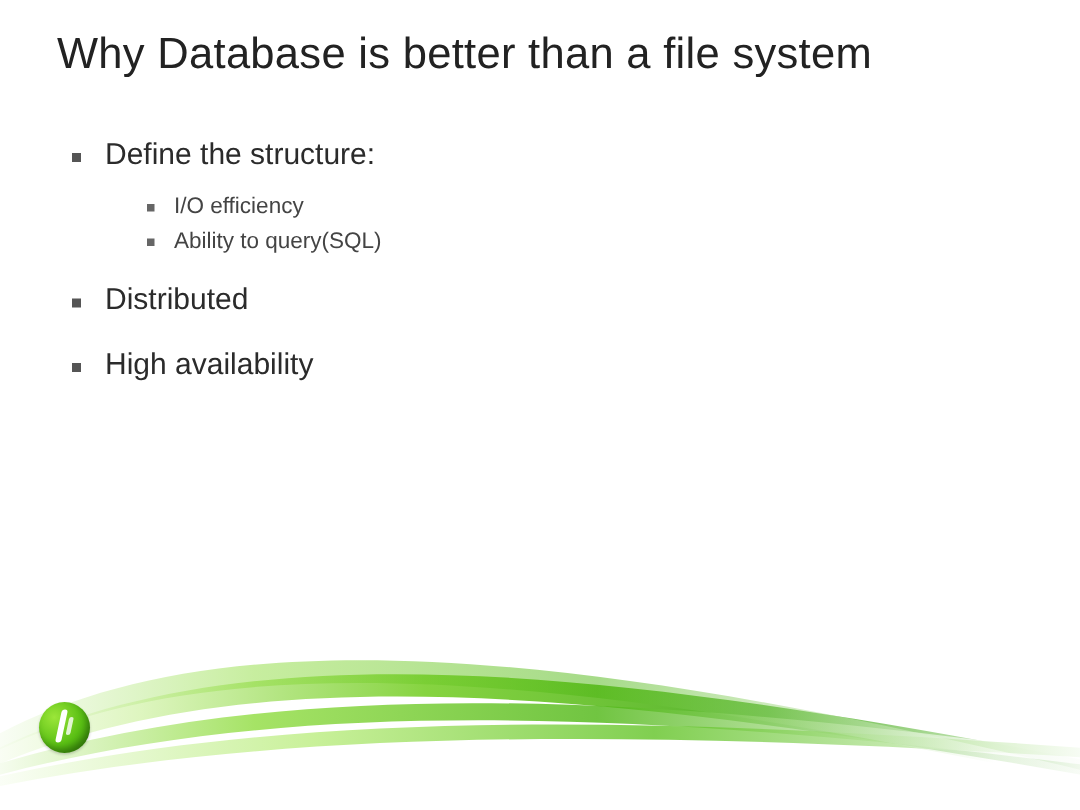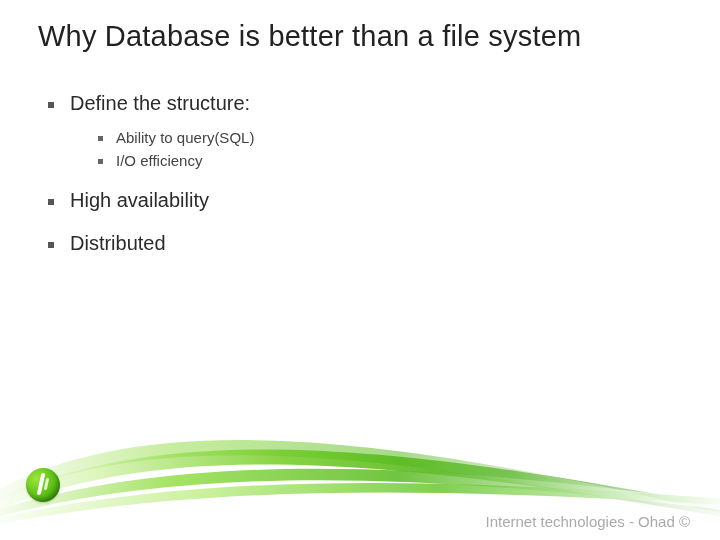--- a/index.html
+++ b/index.html
@@ -135,32 +135,32 @@
 <div class="slide">
 
   <div class="title">Why Database is better than a file system</div>
 
   <div class="content">
     <ul class="level1">
       <li>
         <span>Define the structure:</span>
         <ul class="level2">
           <li>
-            <span>Ability to query(SQL)</span>
+            <span>I/O efficiency</span>
           </li>
           <li>
-            <span>I/O efficiency</span>
+            <span>Ability to query(SQL)</span>
           </li>
         </ul>
       </li>
       <li>
-        <span>High availability</span>
+        <span>Distributed</span>
       </li>
       <li>
-        <span>Distributed</span>
+        <span>High availability</span>
       </li>
     </ul>
   </div>
 
   <svg class="decor" viewBox="0 0 720 180" preserveAspectRatio="none">
     <defs>
       <linearGradient id="g1" x1="0" y1="0" x2="1" y2="0">
         <stop offset="0%" stop-color="#ffffff"></stop>
         <stop offset="15%" stop-color="#d8f4b4"></stop>
         <stop offset="40%" stop-color="#71cc1f"></stop>
@@ -181,15 +181,14 @@
       </linearGradient>
     </defs>
     <path d="M -20 148 C 150 60, 380 80, 740 150 L 740 160 C 380 95, 150 78, -20 158 Z" fill="url(#g1)" opacity="0.85"></path>
     <path d="M -20 155 C 180 90, 420 100, 740 145 L 740 152 C 420 112, 180 104, -20 162 Z" fill="url(#g2)" opacity="0.8"></path>
     <path d="M -20 162 C 200 110, 450 118, 740 140 L 740 146 C 450 128, 200 122, -20 168 Z" fill="url(#g3)" opacity="0.75"></path>
     <path d="M -20 140 C 120 55, 340 60, 740 158 L 740 165 C 340 78, 120 72, -20 150 Z" fill="url(#g2)" opacity="0.5"></path>
   </svg>
 
   <div class="logo"></div>
 
-  <div class="footer-text">Internet  technologies - Ohad ©</div>
 
 </div>
 
 </body></html>

